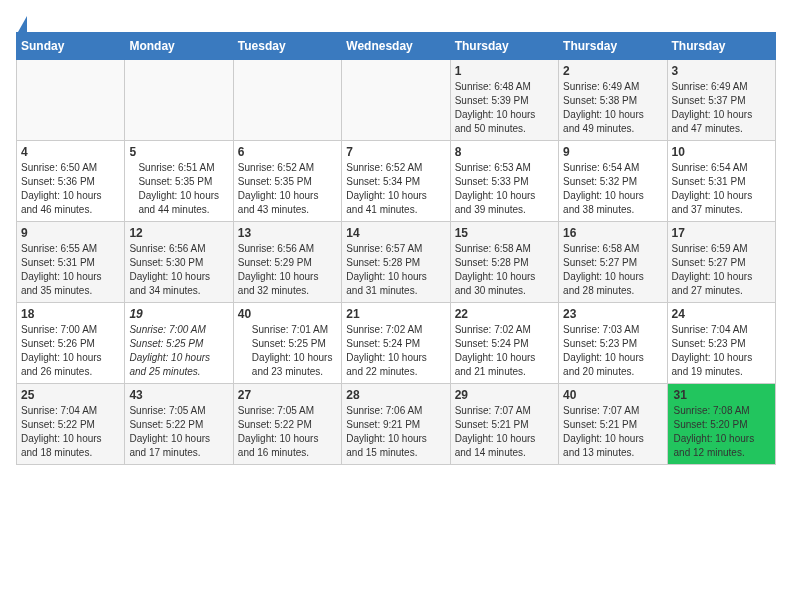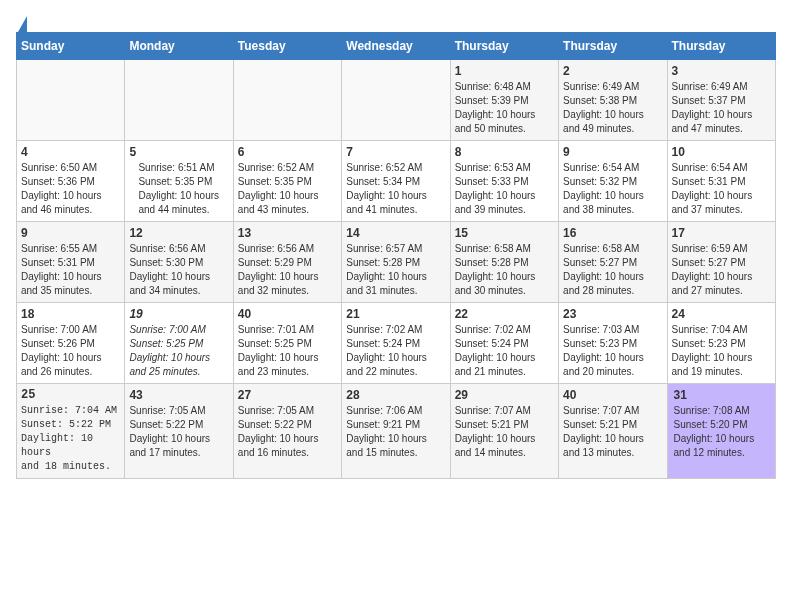--- a/index.html
+++ b/index.html
@@ -250,21 +250,21 @@
         </td>
         <td style="background: rgb(255, 255, 255); font-style: italic;">
           <div class="day-num">19</div>
           <div class="day-info" style="white-space: pre-line;">Sunrise: 7:00 AM
 Sunset: 5:25 PM
 Daylight: 10 hours
 and 25 minutes.</div>
         </td>
         <td style="background: rgb(255, 255, 255);">
           <div class="day-num">40</div>
-          <div class="day-info" style="white-space: pre-line;">Sunrise: 7:01 AM
+          <div class="day-info" style="white-space: pre-line; margin-left: 14px;">Sunrise: 7:01 AM
 Sunset: 5:25 PM
 Daylight: 10 hours
 and 23 minutes.</div>
         </td>
         <td style="background: rgb(255, 255, 255);">
           <div class="day-num">21</div>
           <div class="day-info" style="white-space: pre-line;">Sunrise: 7:02 AM
 Sunset: 5:24 PM
 Daylight: 10 hours
 and 22 minutes.</div>
@@ -285,21 +285,21 @@
         </td>
         <td style="background: rgb(255, 255, 255);">
           <div class="day-num">24</div>
           <div class="day-info" style="white-space: pre-line;">Sunrise: 7:04 AM
 Sunset: 5:23 PM
 Daylight: 10 hours
 and 19 minutes.</div>
         </td>
       </tr>
       <tr>
-        <td style="background: rgb(245, 245, 245); font-family: Liberation Mono, monospace;">
+        <td style="background: rgb(245, 245, 245);">
           <div class="day-num">25</div>
           <div class="day-info" style="white-space: pre-line;">Sunrise: 7:04 AM
 Sunset: 5:22 PM
 Daylight: 10 hours
 and 18 minutes.</div>
         </td>
         <td style="background: rgb(245, 245, 245);">
           <div class="day-num">43</div>
           <div class="day-info" style="white-space: pre-line;">Sunrise: 7:05 AM
 Sunset: 5:22 PM
@@ -327,21 +327,21 @@
 Daylight: 10 hours
 and 14 minutes.</div>
         </td>
         <td style="background: rgb(245, 245, 245);">
           <div class="day-num">40</div>
           <div class="day-info" style="white-space: pre-line;">Sunrise: 7:07 AM
 Sunset: 5:21 PM
 Daylight: 10 hours
 and 13 minutes.</div>
         </td>
-        <td style="background: #c4b5fd; padding-left: 6px;">
+        <td style="background: #22c55e; padding-left: 6px;">
           <div class="day-num">31</div>
           <div class="day-info" style="white-space: pre-line;">Sunrise: 7:08 AM
 Sunset: 5:20 PM
 Daylight: 10 hours
 and 12 minutes.</div>
         </td>
       </tr>
     </tbody>
 </table>
 

